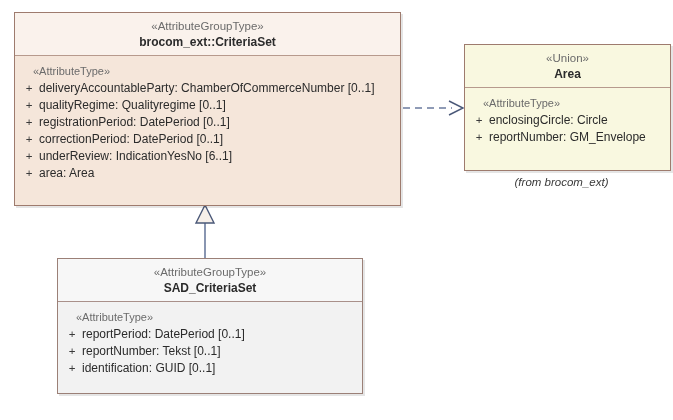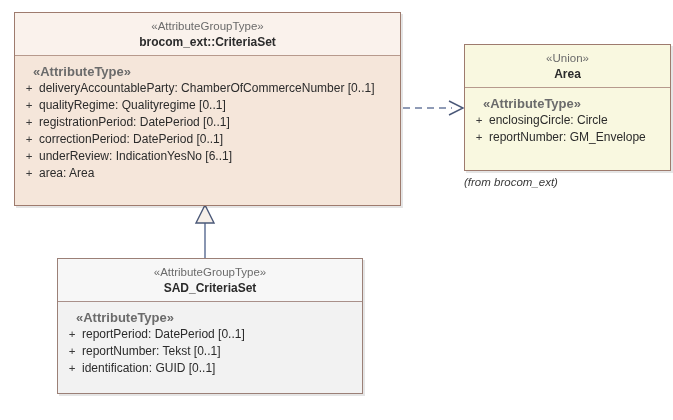--- a/index.html
+++ b/index.html
@@ -49,26 +49,25 @@
     font-weight: bold;
     color: #2b2b2b;
     line-height: 16px;
     white-space: nowrap;
   }
   .uml-body {
     box-sizing: border-box;
     padding: 7px 4px 6px 4px;
   }
   .attr-stereotype {
-    font-size: 13px;
+    font-size: 11px;
     color: #6b6b6b;
     line-height: 17px;
     padding-left: 14px;
     white-space: nowrap;
-    font-weight: bold;
   }
   .attr-row {
     display: flex;
     align-items: baseline;
     line-height: 17px;
     white-space: nowrap;
   }
   .attr-vis {
     width: 20px;
     flex: 0 0 20px;
@@ -110,21 +109,21 @@
     background: #f9f8e0;
     border-bottom-color: #b79a8d;
   }
   #box-area .uml-body { background: #f9f8e0; }
 
   #area-from-label {
     position: absolute;
     left: 464px;
     top: 176px;
     width: 195px;
-    text-align: left;
+    text-align: center;
     font-size: 11.5px;
     font-style: italic;
     color: #3a3a3a;
     white-space: nowrap;
   }
 
   
   #box-sad {
     left: 57px;
     top: 258px;

